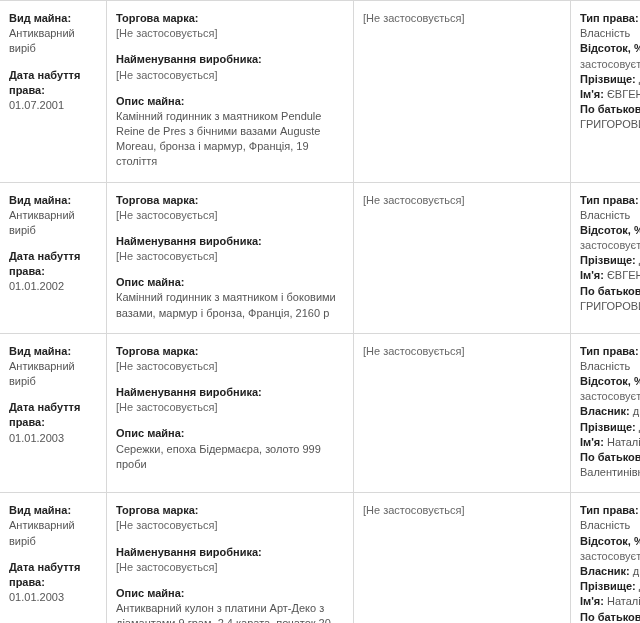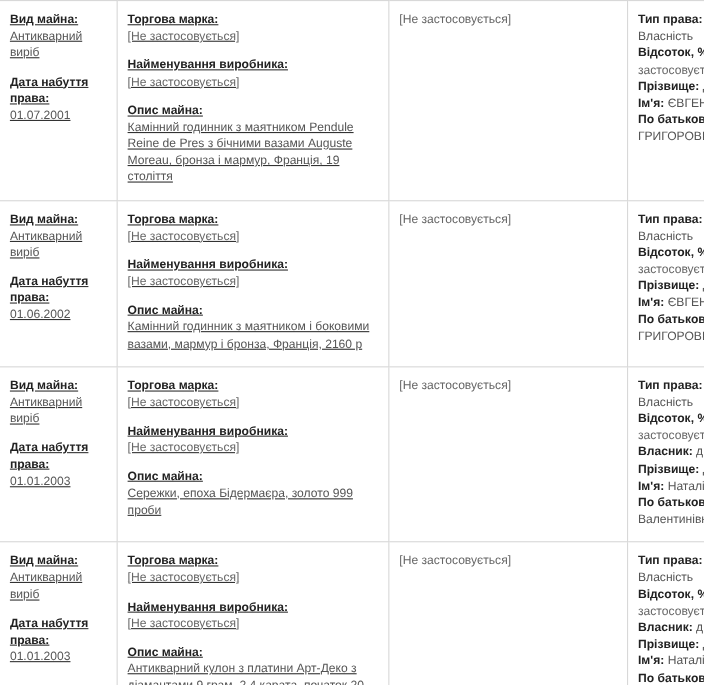--- a/index.html
+++ b/index.html
@@ -43,21 +43,20 @@
     color: #222222;
   }
   .val {
     color: #555555;
   }
   .na {
     color: #666666;
   }
   .blk {
     margin-bottom: 11px;
-    text-decoration: underline;
   }
   .blk:last-child {
     margin-bottom: 0;
   }
   .right-line {
     display: block;
   }
   .right-cell {
     line-height: 1.42;
   }
@@ -111,21 +110,21 @@
     </tr>
 
     <tr>
       <td class="col-kind">
         <div class="blk">
           <span class="lbl">Вид майна:</span><br>
           <span class="val">Антикварний виріб</span>
         </div>
         <div class="blk">
           <span class="lbl">Дата набуття права:</span><br>
-          <span class="val">01.06.2002</span>
+          <span class="val">01.01.2002</span>
         </div>
       </td>
       <td class="col-desc">
         <div class="blk">
           <span class="lbl">Торгова марка:</span><br>
           <span class="na">[Не застосовується]</span>
         </div>
         <div class="blk">
           <span class="lbl">Найменування виробника:</span><br>
           <span class="na">[Не застосовується]</span>

